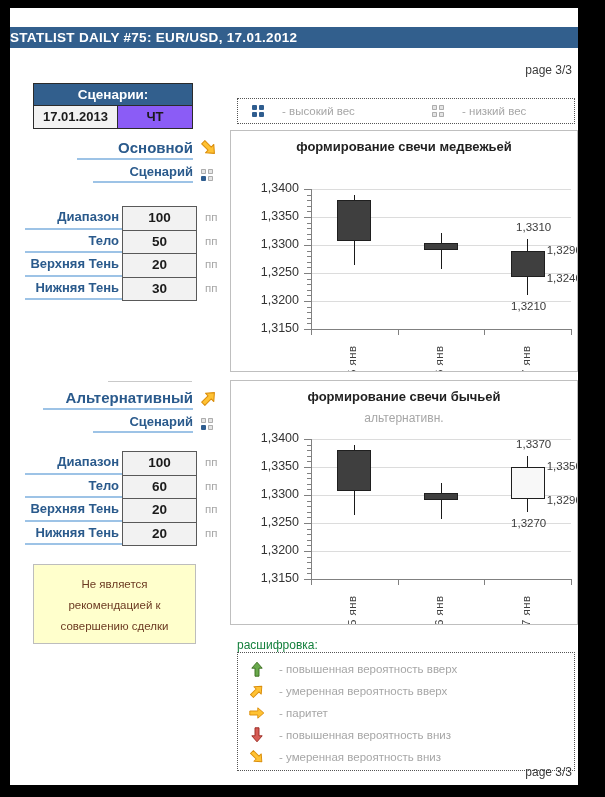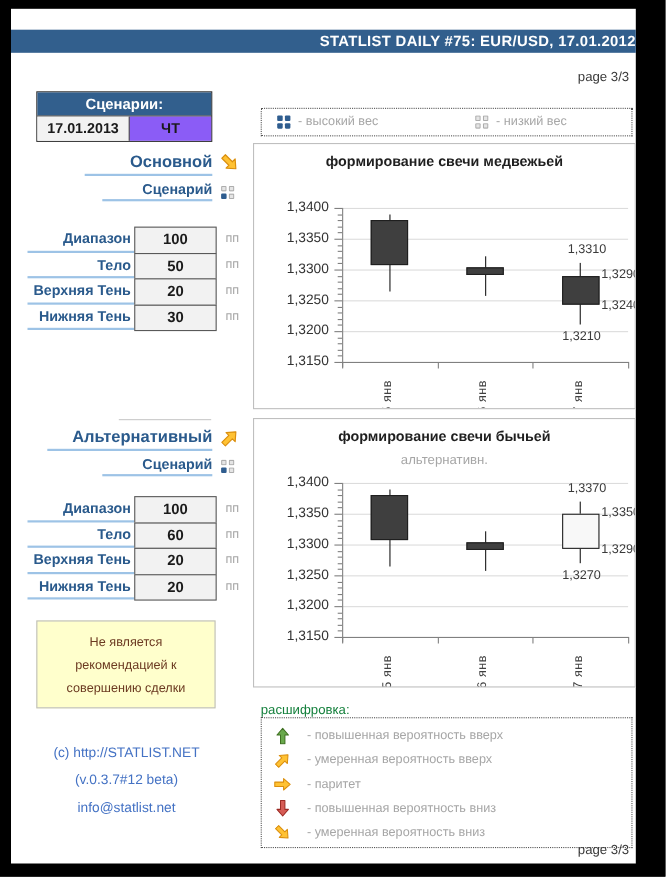--- a/index.html
+++ b/index.html
@@ -1,34 +1,34 @@
 <!DOCTYPE html>
 <html><head>
 <meta charset="utf-8">
 <style>
   * { margin:0; padding:0; box-sizing:border-box; }
   body { background:#000; font-family:"Liberation Sans", sans-serif; }
   .viewport { position:relative; width:605px; height:797px; background:#000; overflow:hidden; }
   .page { position:absolute; left:10px; top:8px; width:568px; height:777px; background:#fff; }
 
   .header-bar { position:absolute; left:0; top:19px; width:568px; height:21px; background:#325F8D;
-    color:#fff; font-weight:bold; font-size:13.5px; text-align:right; line-height:21px; letter-spacing:.3px; }
+    color:#fff; font-weight:bold; font-size:13.5px; text-align:left; line-height:21px; letter-spacing:.3px; }
   .page-label { position:absolute; right:6px; font-size:12px; color:#3A3A3A; }
   .page-label.top { top:55px; }
   .page-label.bottom { top:757px; }
 
   .scen-table { position:absolute; left:23px; top:75px; width:160px; border:1px solid #2b2b2b; }
   .scen-head { background:#325F8D; color:#fff; font-weight:bold; font-size:13.5px; text-align:center; height:21px; line-height:21px; }
   .scen-row { display:flex; height:23px; border-top:1px solid #2b2b2b; }
   .scen-cell { font-weight:bold; font-size:13px; color:#1a1a1a; text-align:center; line-height:22px; }
   .scen-cell.date { width:84px; background:#F2F2F2; border-right:1px solid #2b2b2b; }
   .scen-cell.day { flex:1; background:#8b5cf6; }
 
   .weight-legend { position:absolute; left:227px; top:90px; width:338px; height:26px; border:1px dotted #555; }
-  .wl-item { position:absolute; top:6px; display:flex; align-items:center; gap:7px; font-size:11.5px; color:#A6A6A6; }
+  .wl-item { position:absolute; top:6px; display:flex; align-items:center; gap:18px; font-size:11.5px; color:#A6A6A6; }
   .wl-item.high { left:14px; } .wl-item.low { left:194px; }
 
   .wicon { display:grid; grid-template-columns:5px 5px; grid-auto-rows:5px; gap:2px; }
   .wsq { width:5px; height:5px; border-radius:1px; }
   .wsq.on { background:#2F5D8F; }
   .wsq.off { background:#E5E5E5; box-shadow:inset 0 0 0 1px #ADADAD; }
 
   .scen-titles { position:absolute; left:15px; width:168px; text-align:right; color:#2A5A8C; }
   .scen-titles .line1 { font-size:15px; font-weight:bold; border-bottom:2px solid #9DC3E6; padding-bottom:2px; }
   .scen-titles.main .line1 { margin-left:52px; }
@@ -313,25 +313,20 @@
           <div class="xlabel" style="left: 208.667px;">17 янв</div>
           <div class="vlabel center" style="left: 200.667px; top: -1.2px;">1,3370</div>
           <div class="vlabel center" style="left: 195.667px; top: 77.8px;">1,3270</div>
           <div class="vlabel" style="left: 235.667px; top: 21px;">1,3350</div>
           <div class="vlabel" style="left: 235.667px; top: 54.6px;">1,3290</div>
         </div>
       </div>
 
     <div class="note">Не является рекомендацией к совершению сделки</div>
 
-    <div class="footer">
-      <a href="#">(c) http://STATLIST.NET</a>
-      <a href="#">(v.0.3.7#12 beta)</a>
-      <a href="#">info@statlist.net</a>
-    </div>
 
     <div class="decode-title">расшифровка:</div>
     <div class="decode-box" id="decode-box">
         <div class="drow">
           <div class="dicon">
             <svg width="16" height="16" viewBox="0 0 20 20" style="transform:rotate(-90deg)">
               <polygon points="1,7.5 11,7.5 11,3.5 18.5,10 11,16.5 11,12.5 1,12.5" fill="#69A94C" stroke="#3E7021" stroke-width="1.2" stroke-linejoin="round"></polygon>
             </svg>
           </div>
           <div class="dlabel">- повышенная вероятность вверх</div>

